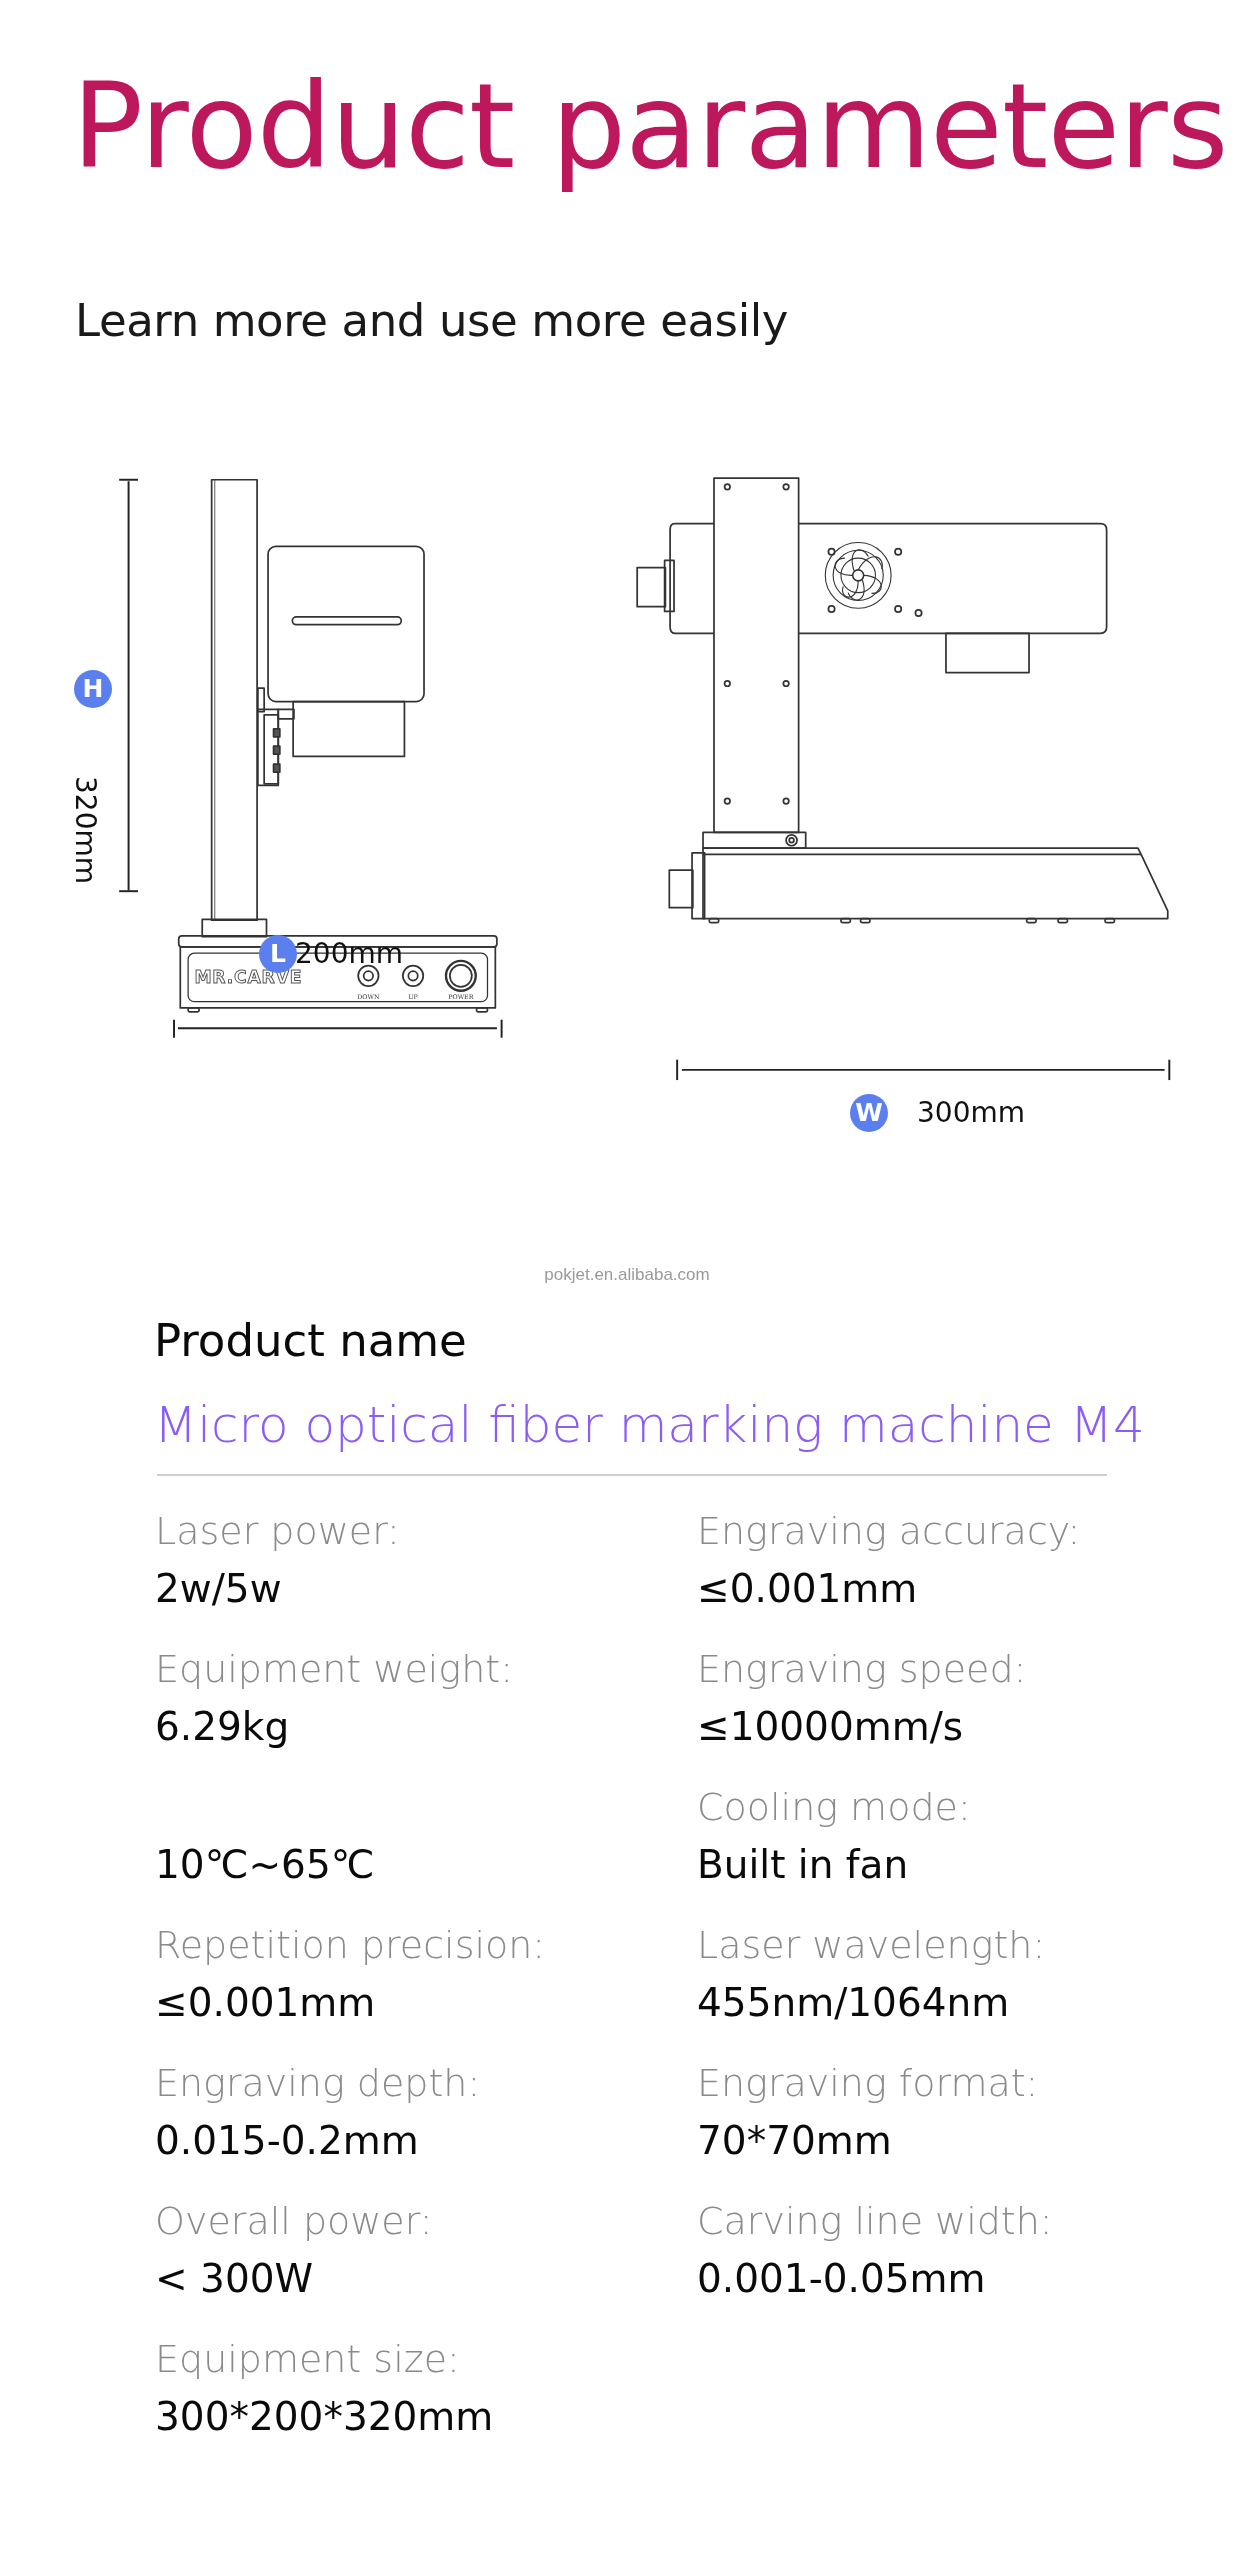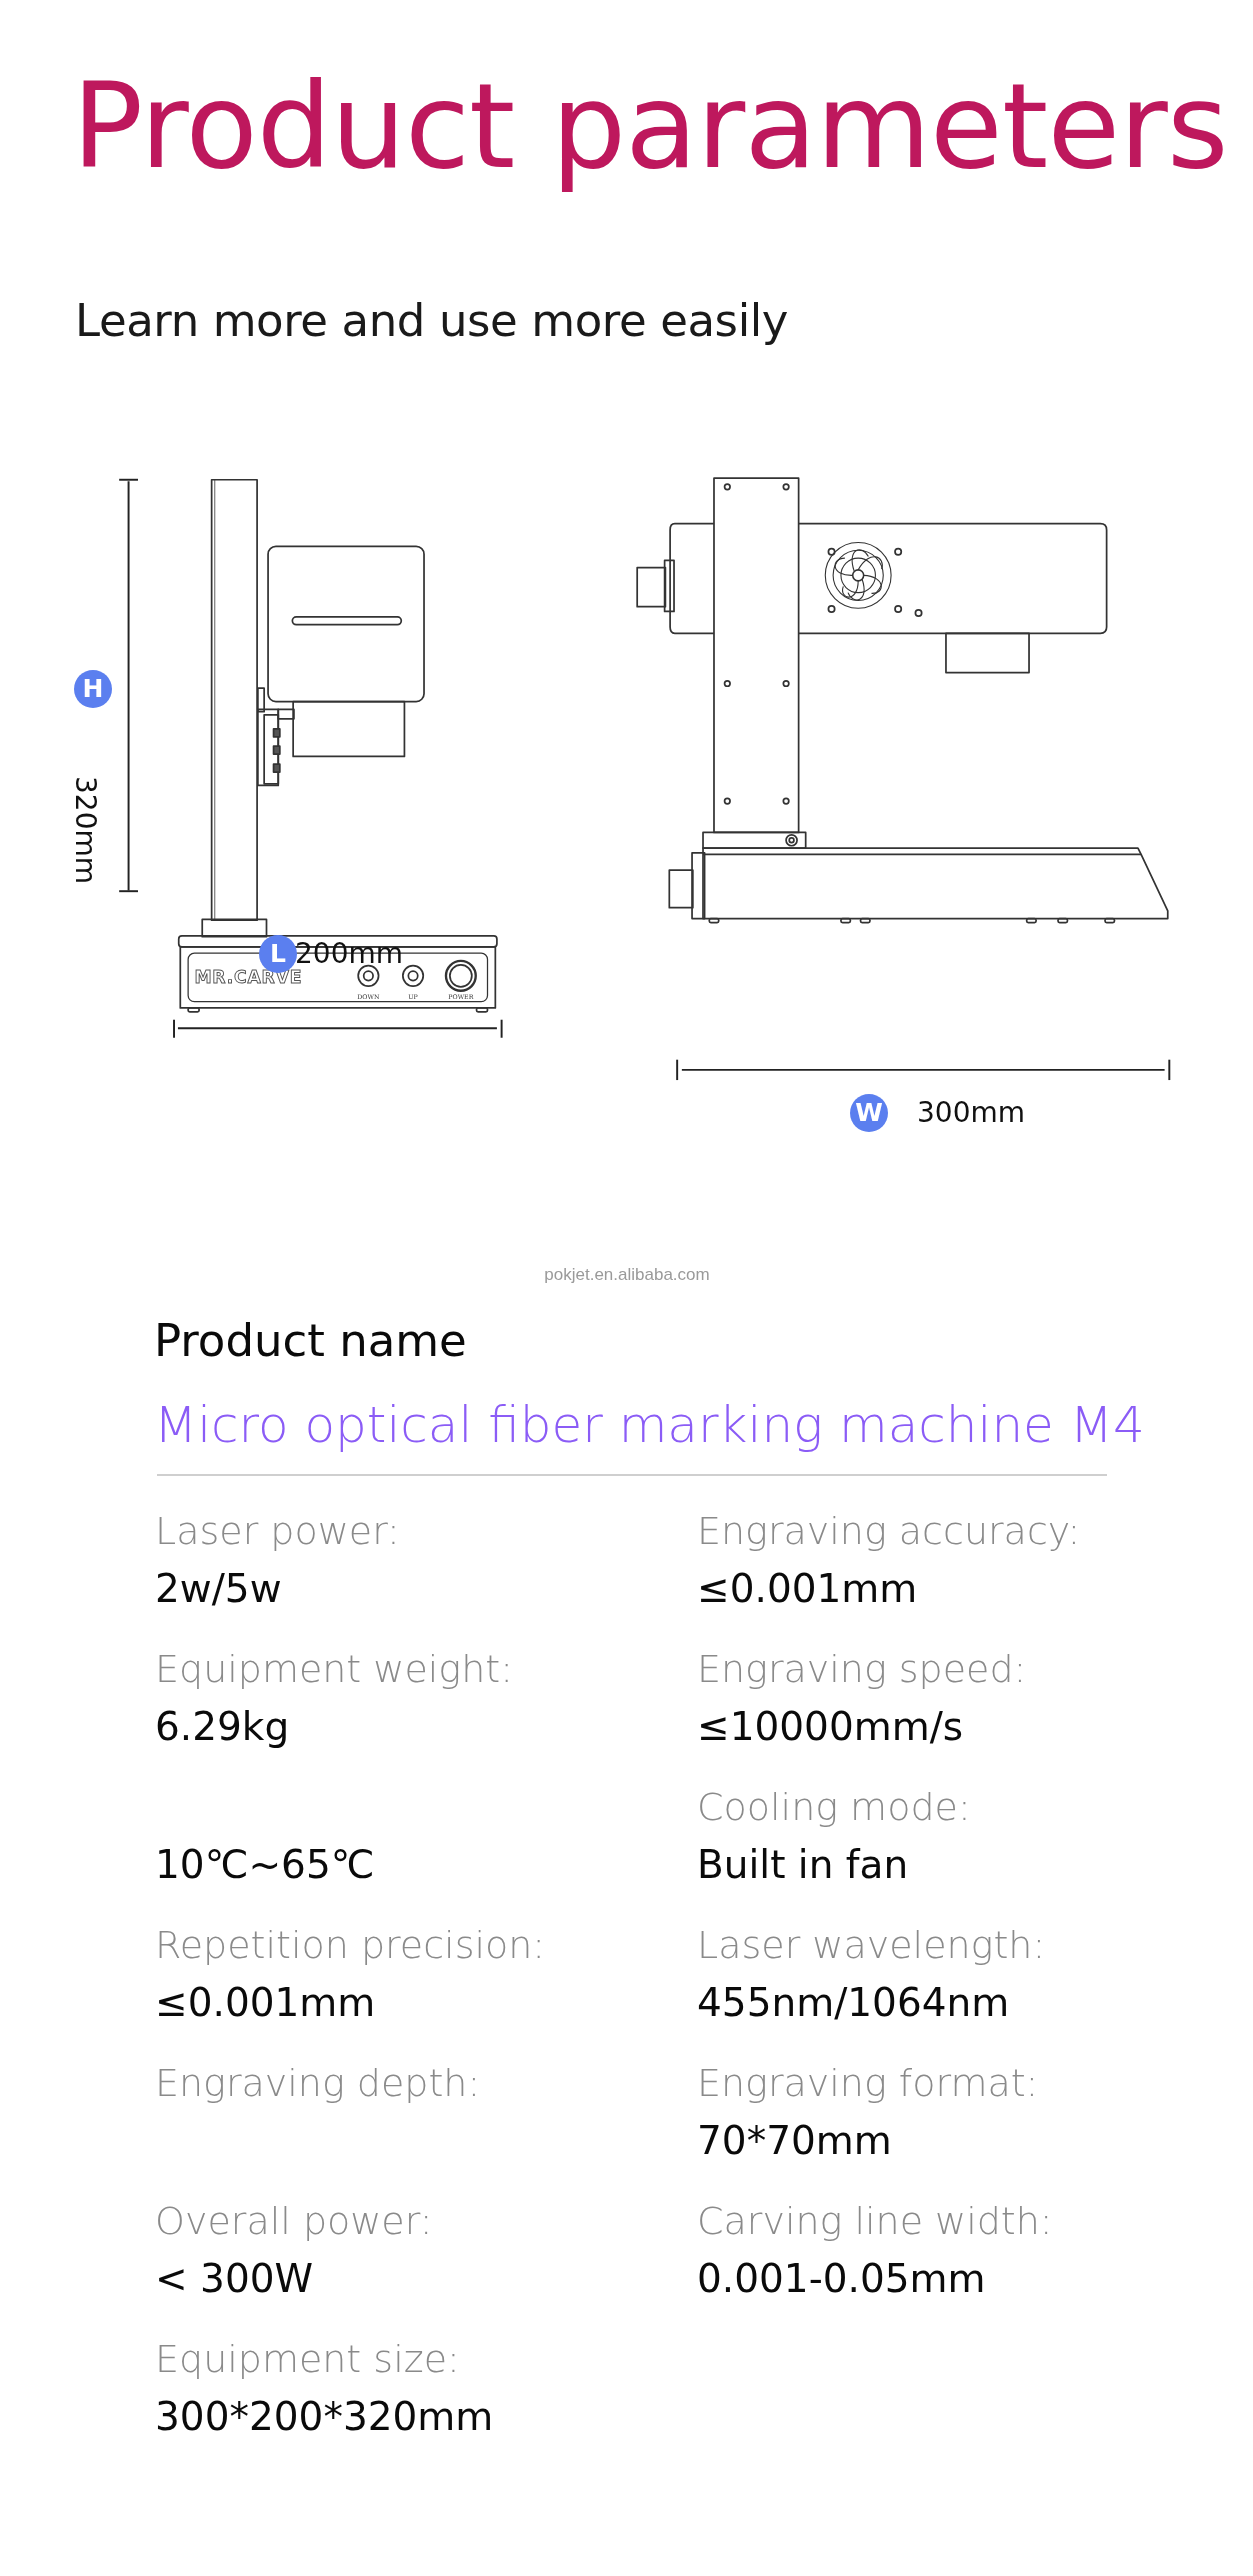--- a/index.html
+++ b/index.html
@@ -175,20 +175,21 @@
     </div>
     <div class="spec" style="top:315px">
       <div class="spec-value">10℃~65℃</div>
     </div>
     <div class="spec" style="top:453px">
       <div class="spec-label">Repetition precision:</div>
       <div class="spec-value">≤0.001mm</div>
     </div>
     <div class="spec" style="top:591px">
       <div class="spec-label">Engraving depth:</div>
+      <div class="spec-value">0.015-0.2mm</div>
     </div>
     <div class="spec" style="top:729px">
       <div class="spec-label">Overall power:</div>
       <div class="spec-value">&lt; 300W</div>
     </div>
     <div class="spec" style="top:867px">
       <div class="spec-label">Equipment size:</div>
       <div class="spec-value">300*200*320mm</div>
     </div>
   </div>

